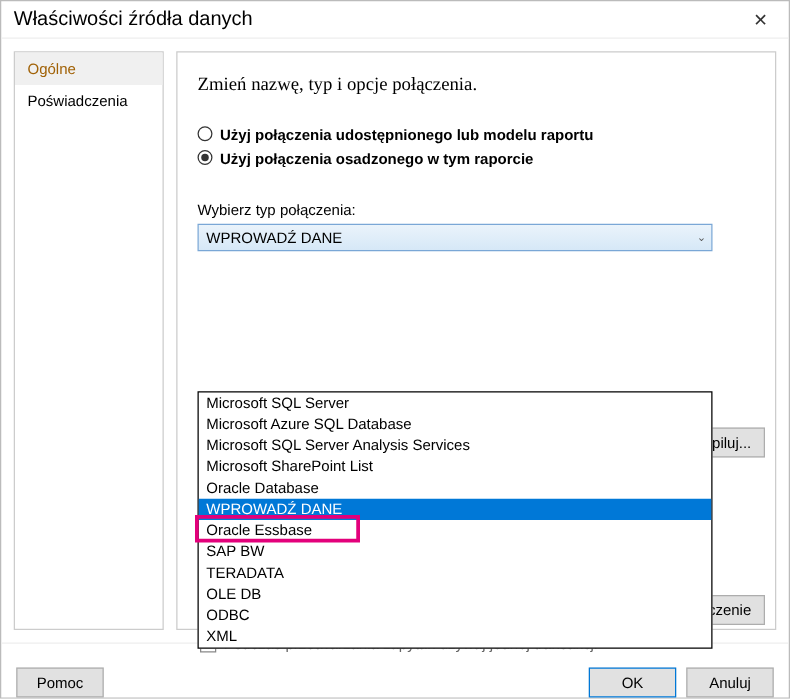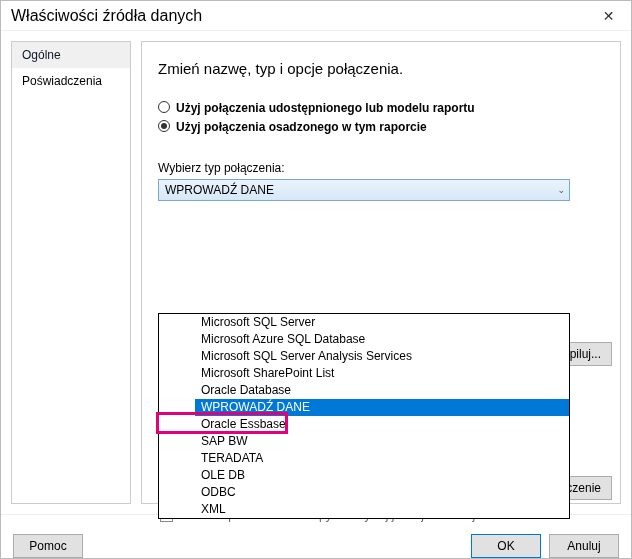--- a/index.html
+++ b/index.html
@@ -49,32 +49,33 @@
     border: 1px solid #ccc;
     background: #fff;
   }
   .sidebar-item {
     padding: 6px 10px;
     font-size: 12px;
     cursor: default;
   }
   .sidebar-item.active {
     background: #f0f0f0;
-    color: #0f172a;
+    color: #a16207;
   }
   .main {
     flex: 1;
     border: 1px solid #ccc;
     padding: 14px 16px;
     position: relative;
     min-height: 0;
   }
   .main-heading {
     font-size: 15px;
     margin: 4px 0 24px 0;
+    font-family: Liberation Serif, serif;
   }
   .field-label {
     font-size: 12px;
     margin-bottom: 4px;
   }
   .text-input {
     width: 260px;
     height: 22px;
     border: 1px solid #888;
     padding: 0 6px;
@@ -131,21 +132,20 @@
     border: 1px solid #000;
     background: #fff;
     z-index: 10;
     font-size: 12px;
   }
   .dropdown-item {
     padding: 1px 6px;
     line-height: 15px;
     white-space: nowrap;
     cursor: default;
-    margin-left: 36px;
   }
   .dropdown-item.selected {
     background: #0078d7;
     color: #fff;
   }
   .highlight-box {
     position: absolute;
     border: 3px solid #e3007b;
     pointer-events: none;
     z-index: 11;

